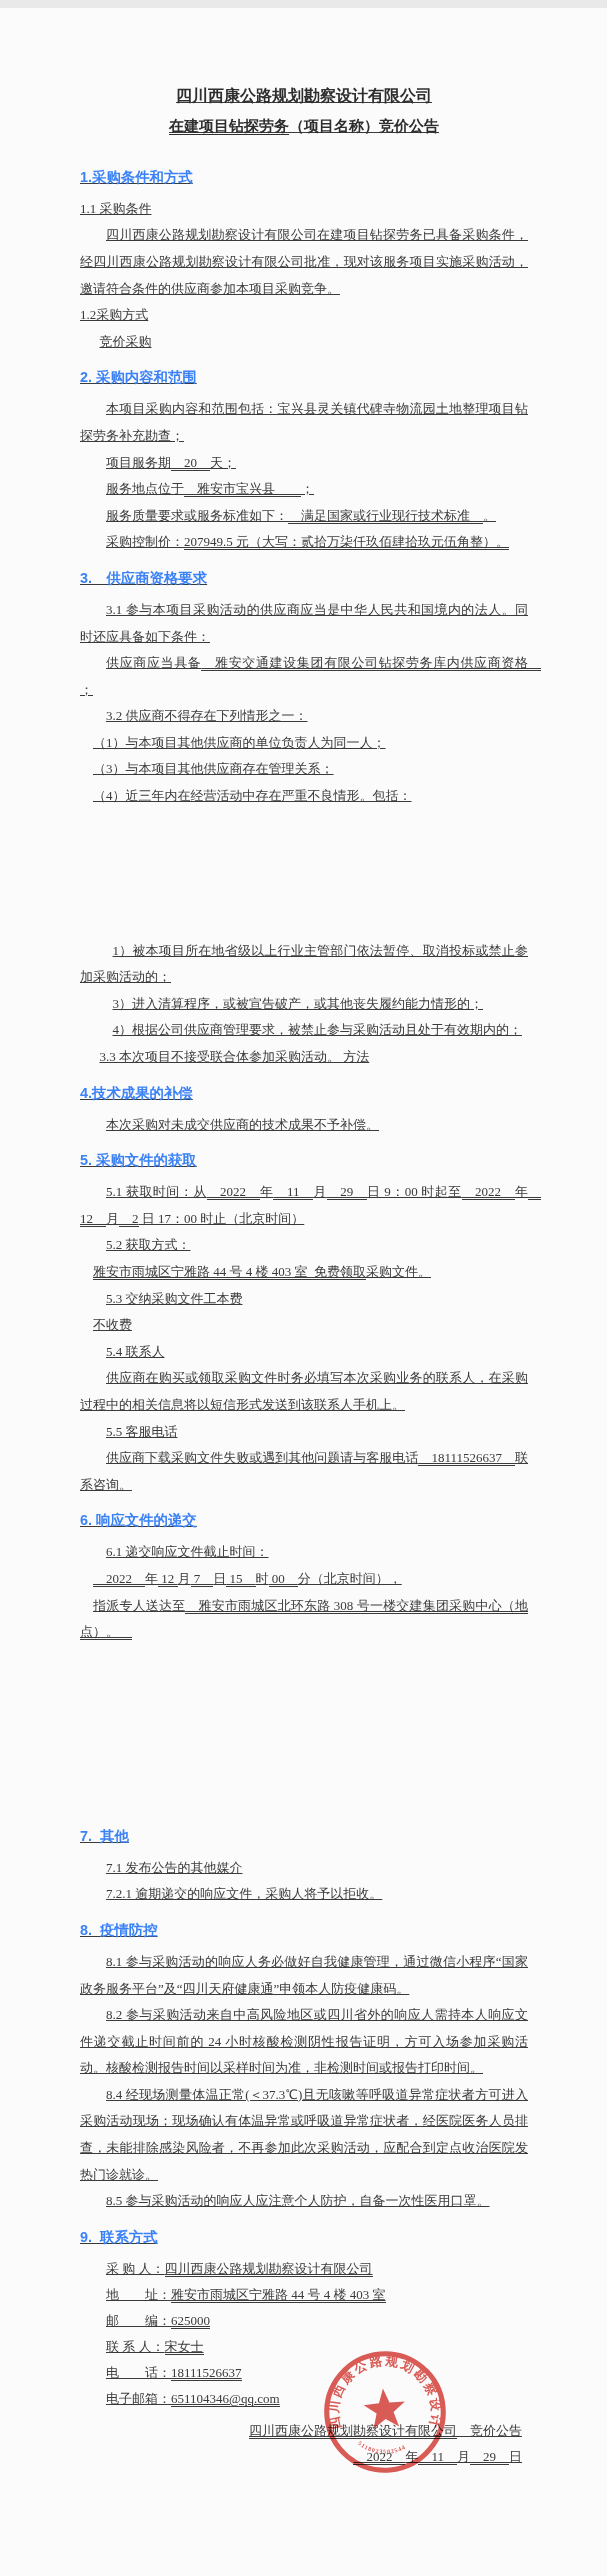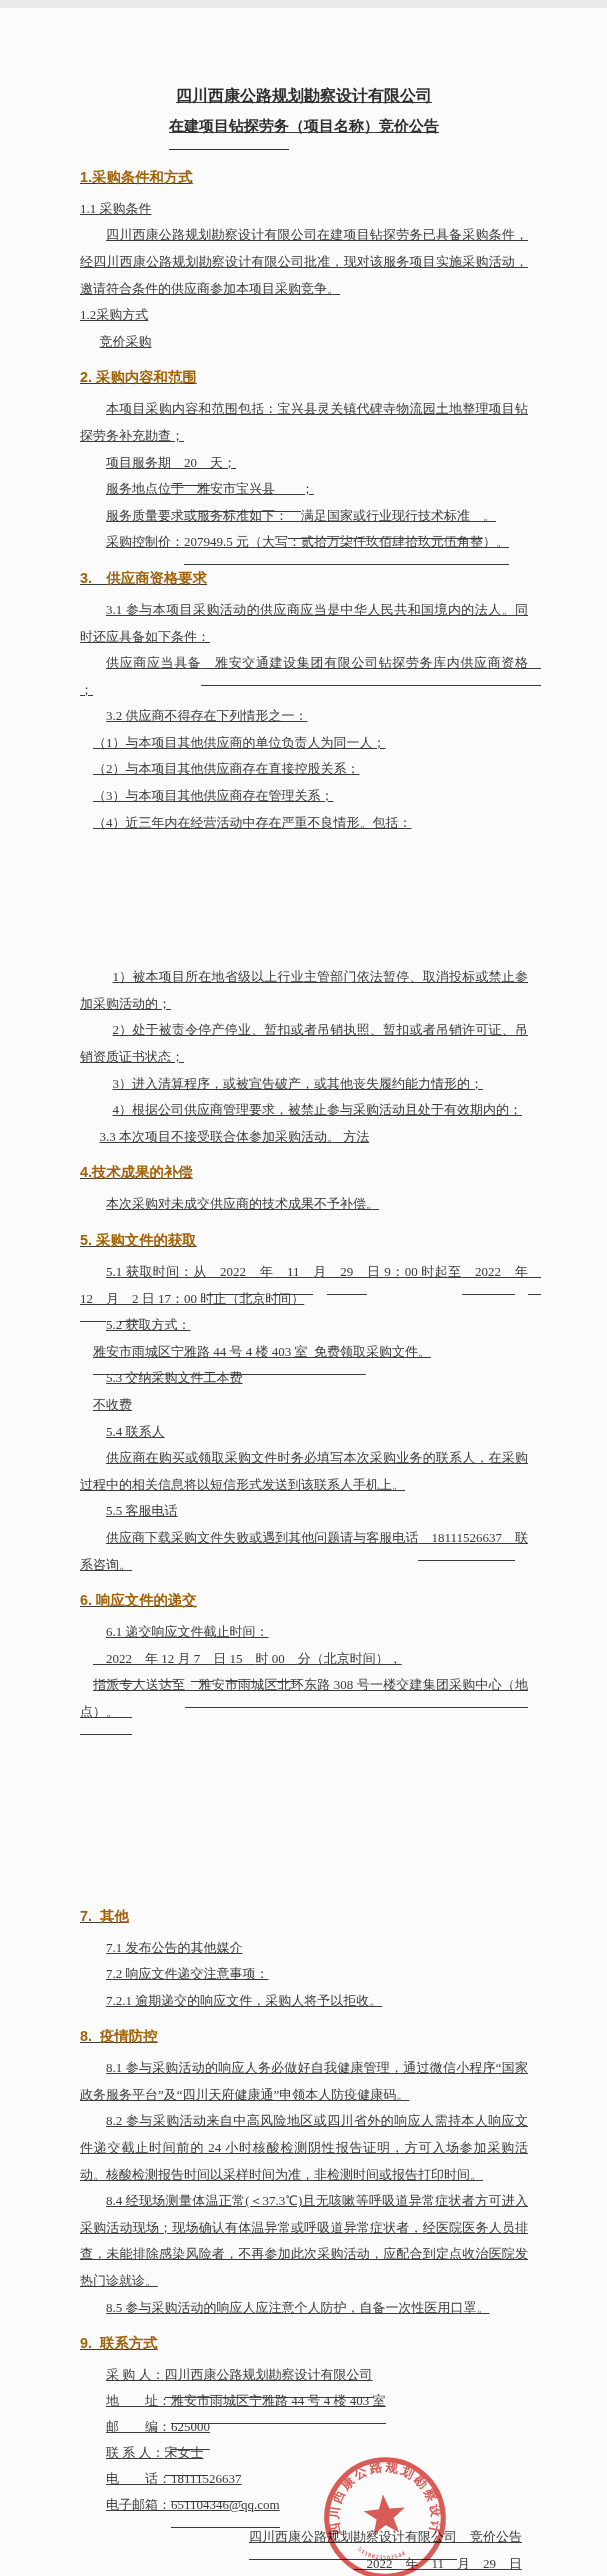--- a/index.html
+++ b/index.html
@@ -39,39 +39,39 @@
     line-height: 23px;
     color: #2e2e2e;
     margin: 6.8px 0 0 0;
   }
 
   .sec {
     font-family: "Liberation Sans", sans-serif;
     font-weight: 700;
     font-size: 14.4px;
     line-height: 20px;
-    color: #a16207;
+    color: #3b82f6;
     margin: 12px 0 9px 0;
     white-space: pre-wrap;
   }
   .mt-lg { margin-top: 30px; }
 
   .line {
     font-size: 13px;
     line-height: 26.6px;
     margin: 0;
     white-space: pre-wrap;
     text-align: justify;
   }
   .i1 { text-indent: 1em; }
   .i15 { text-indent: 1.5em; }
   .i2 { text-indent: 2em; }
   .i25 { text-indent: 2.5em; }
 
-  .u, span.u { border-bottom: 0.8px solid currentColor; padding-bottom: 15px; }
+  .u, span.u { border-bottom: 0.8px solid currentColor; padding-bottom: 0; }
 
   .gap1 { height: 128px; }
   .gap2 { height: 168px; }
 
   .contact .line { line-height: 26px; }
   .contact { margin-top: 6px; }
 
   .signature {
     position: relative;
     text-align: right;
@@ -117,28 +117,26 @@
     <p class="line i2"><span>项目服务期</span><span class="u">　20　</span><span>天；</span></p>
     <p class="line i2"><span>服务地点位于</span><span class="u">　雅安市宝兴县　　</span><span>；</span></p>
     <p class="line i2"><span>服务质量要求或服务标准如下：</span><span class="u">　满足国家或行业现行技术标准　</span><span>。</span></p>
     <p class="line i2"><span>采购控制价：</span><span class="u">207949.5 元（大写：贰拾万柒仟玖佰肆拾玖元伍角整）。</span></p>
 
     <h2 class="sec">3.　供应商资格要求</h2>
     <p class="line i2">3.1 参与本项目采购活动的供应商应当是中华人民共和国境内的法人。同时还应具备如下条件：</p>
     <p class="line i2"><span>供应商应当具备</span><span class="u">　雅安交通建设集团有限公司钻探劳务库内供应商资格　</span><span>；</span></p>
     <p class="line i2">3.2 供应商不得存在下列情形之一：</p>
     <p class="line i1">（1）与本项目其他供应商的单位负责人为同一人；</p>
-    <p class="line i1">（2）与本项目其他供应商存在直接控股关系；</p>
     <p class="line i1">（3）与本项目其他供应商存在管理关系；</p>
     <p class="line i1">（4）近三年内在经营活动中存在严重不良情形。包括：</p>
 
     <div class="gap1"></div>
 
     <p class="line i25">1）被本项目所在地省级以上行业主管部门依法暂停、取消投标或禁止参加采购活动的；</p>
-    <p class="line i25">2）处于被责令停产停业、暂扣或者吊销执照、暂扣或者吊销许可证、吊销资质证书状态；</p>
     <p class="line i25">3）进入清算程序，或被宣告破产，或其他丧失履约能力情形的；</p>
     <p class="line i25">4）根据公司供应商管理要求，被禁止参与采购活动且处于有效期内的；</p>
     <p class="line i15">3.3 本次项目不接受联合体参加采购活动。 方法</p>
 
     <h2 class="sec">4.技术成果的补偿</h2>
     <p class="line i2">本次采购对未成交供应商的技术成果不予补偿。</p>
 
     <h2 class="sec">5. 采购文件的获取</h2>
     <p class="line i2"><span>5.1 获取时间：从</span><span class="u">　2022　</span><span>年</span><span class="u">　11　</span><span>月</span><span class="u">　29　</span><span>日 9：00 时起至</span><span class="u">　2022　</span><span>年</span><span class="u">　12　</span><span>月</span><span class="u">　2</span><span> 日 17：00 时止（北京时间）</span></p>
     <p class="line i2">5.2 获取方式：</p>
@@ -152,21 +150,20 @@
 
     <h2 class="sec">6. 响应文件的递交</h2>
     <p class="line i2">6.1 递交响应文件截止时间：</p>
     <p class="line i1"><span class="u">　2022　</span><span>年</span><span class="u"> 12 </span><span>月</span><span class="u"> 7　</span><span>日</span><span class="u"> 15　</span><span>时</span><span class="u"> 00　</span><span>分（北京时间），</span></p>
     <p class="line i1"><span>指派专人送达至</span><span class="u">　雅安市雨城区北环东路 308 号一楼交建集团采购中心（地点）。　</span></p>
 
     <div class="gap2"></div>
 
     <h2 class="sec">7.  其他</h2>
     <p class="line i2">7.1 发布公告的其他媒介</p>
-    <p class="line i2">7.2 响应文件递交注意事项：</p>
     <p class="line i2">7.2.1 逾期递交的响应文件，采购人将予以拒收。</p>
 
     <h2 class="sec">8.  疫情防控</h2>
     <p class="line i2">8.1 参与采购活动的响应人务必做好自我健康管理，通过微信小程序“国家政务服务平台”及“四川天府健康通”申领本人防疫健康码。</p>
     <p class="line i2">8.2 参与采购活动来自中高风险地区或四川省外的响应人需持本人响应文件递交截止时间前的 24 小时核酸检测阴性报告证明，方可入场参加采购活动。核酸检测报告时间以采样时间为准，非检测时间或报告打印时间。</p>
     <p class="line i2">8.4 经现场测量体温正常(＜37.3℃)且无咳嗽等呼吸道异常症状者方可进入采购活动现场；现场确认有体温异常或呼吸道异常症状者，经医院医务人员排查，未能排除感染风险者，不再参加此次采购活动，应配合到定点收治医院发热门诊就诊。</p>
     <p class="line i2">8.5 参与采购活动的响应人应注意个人防护，自备一次性医用口罩。</p>
 
     <h2 class="sec">9.  联系方式</h2>
     <div class="contact">

